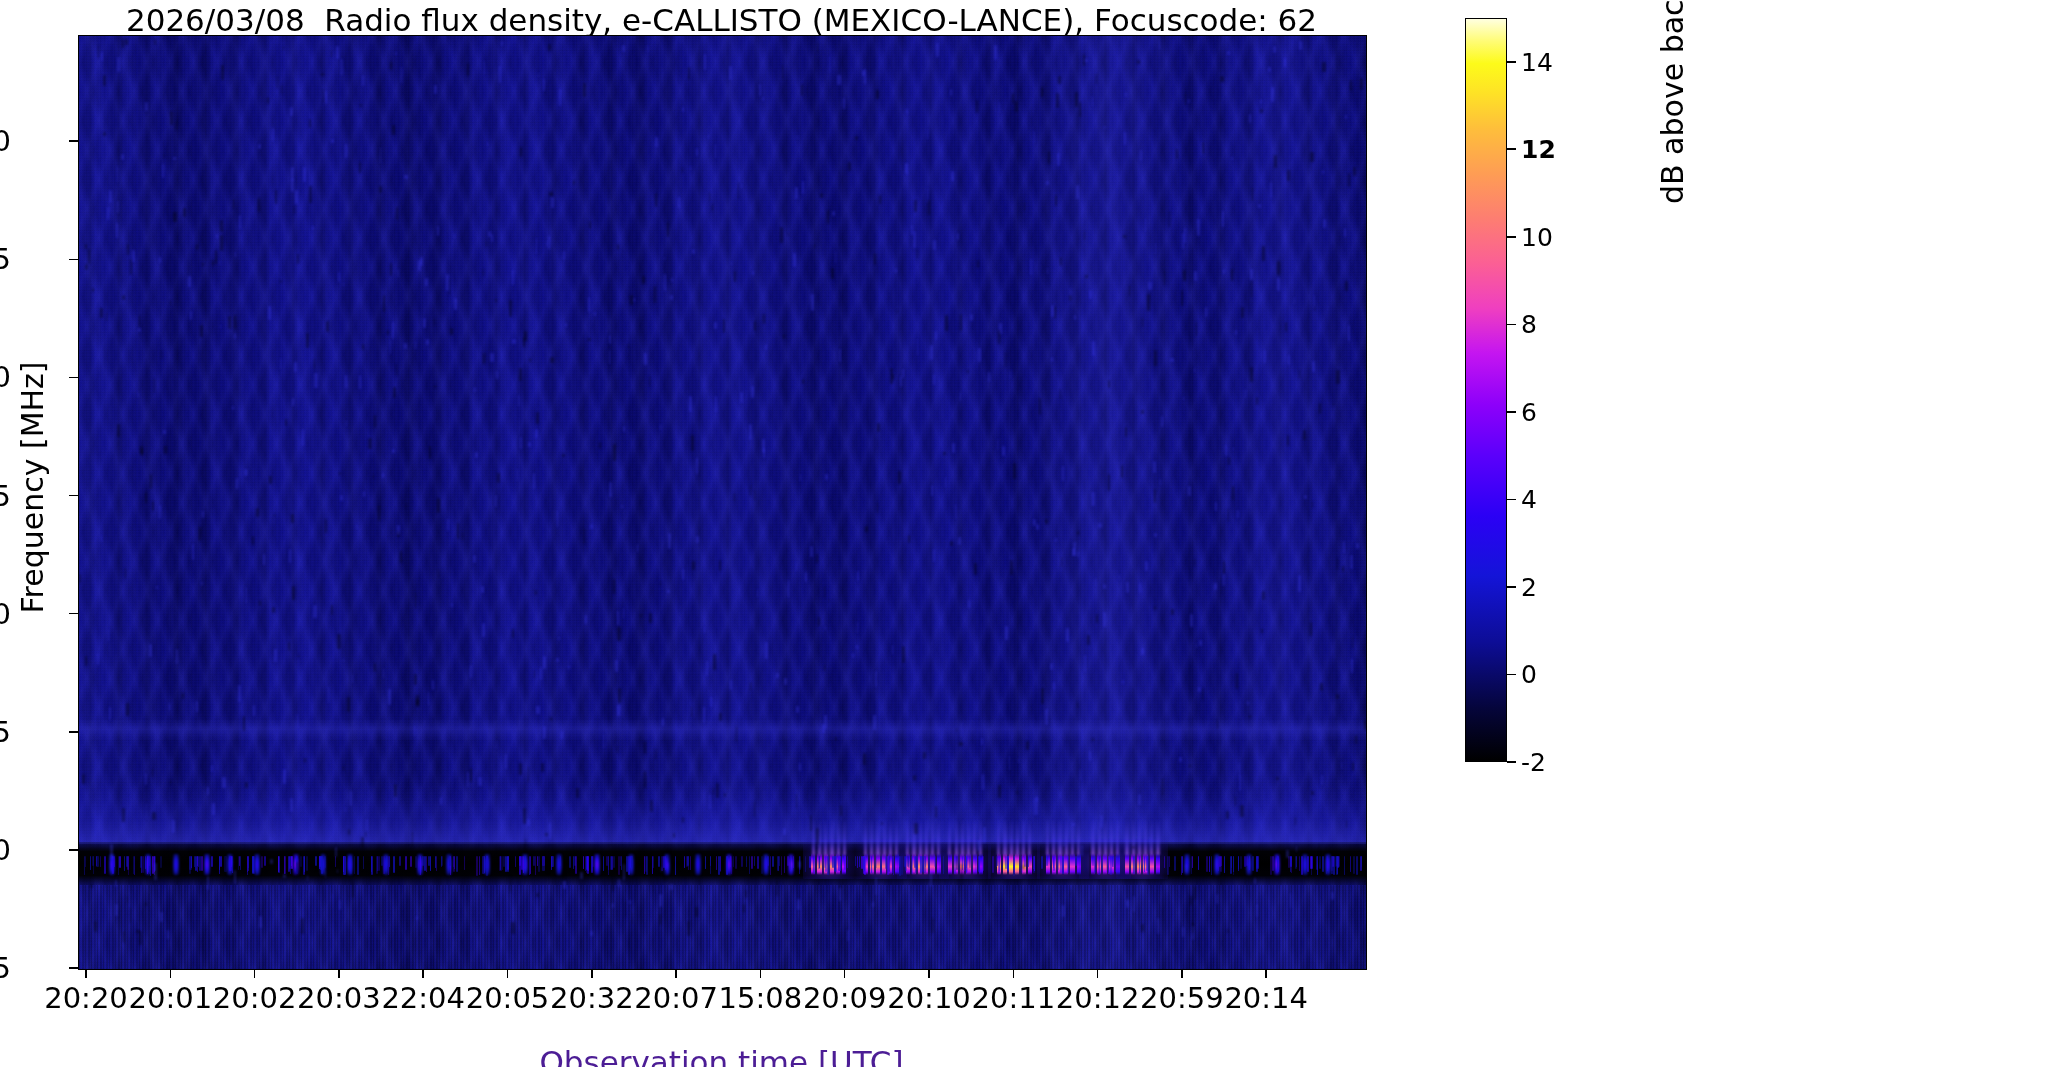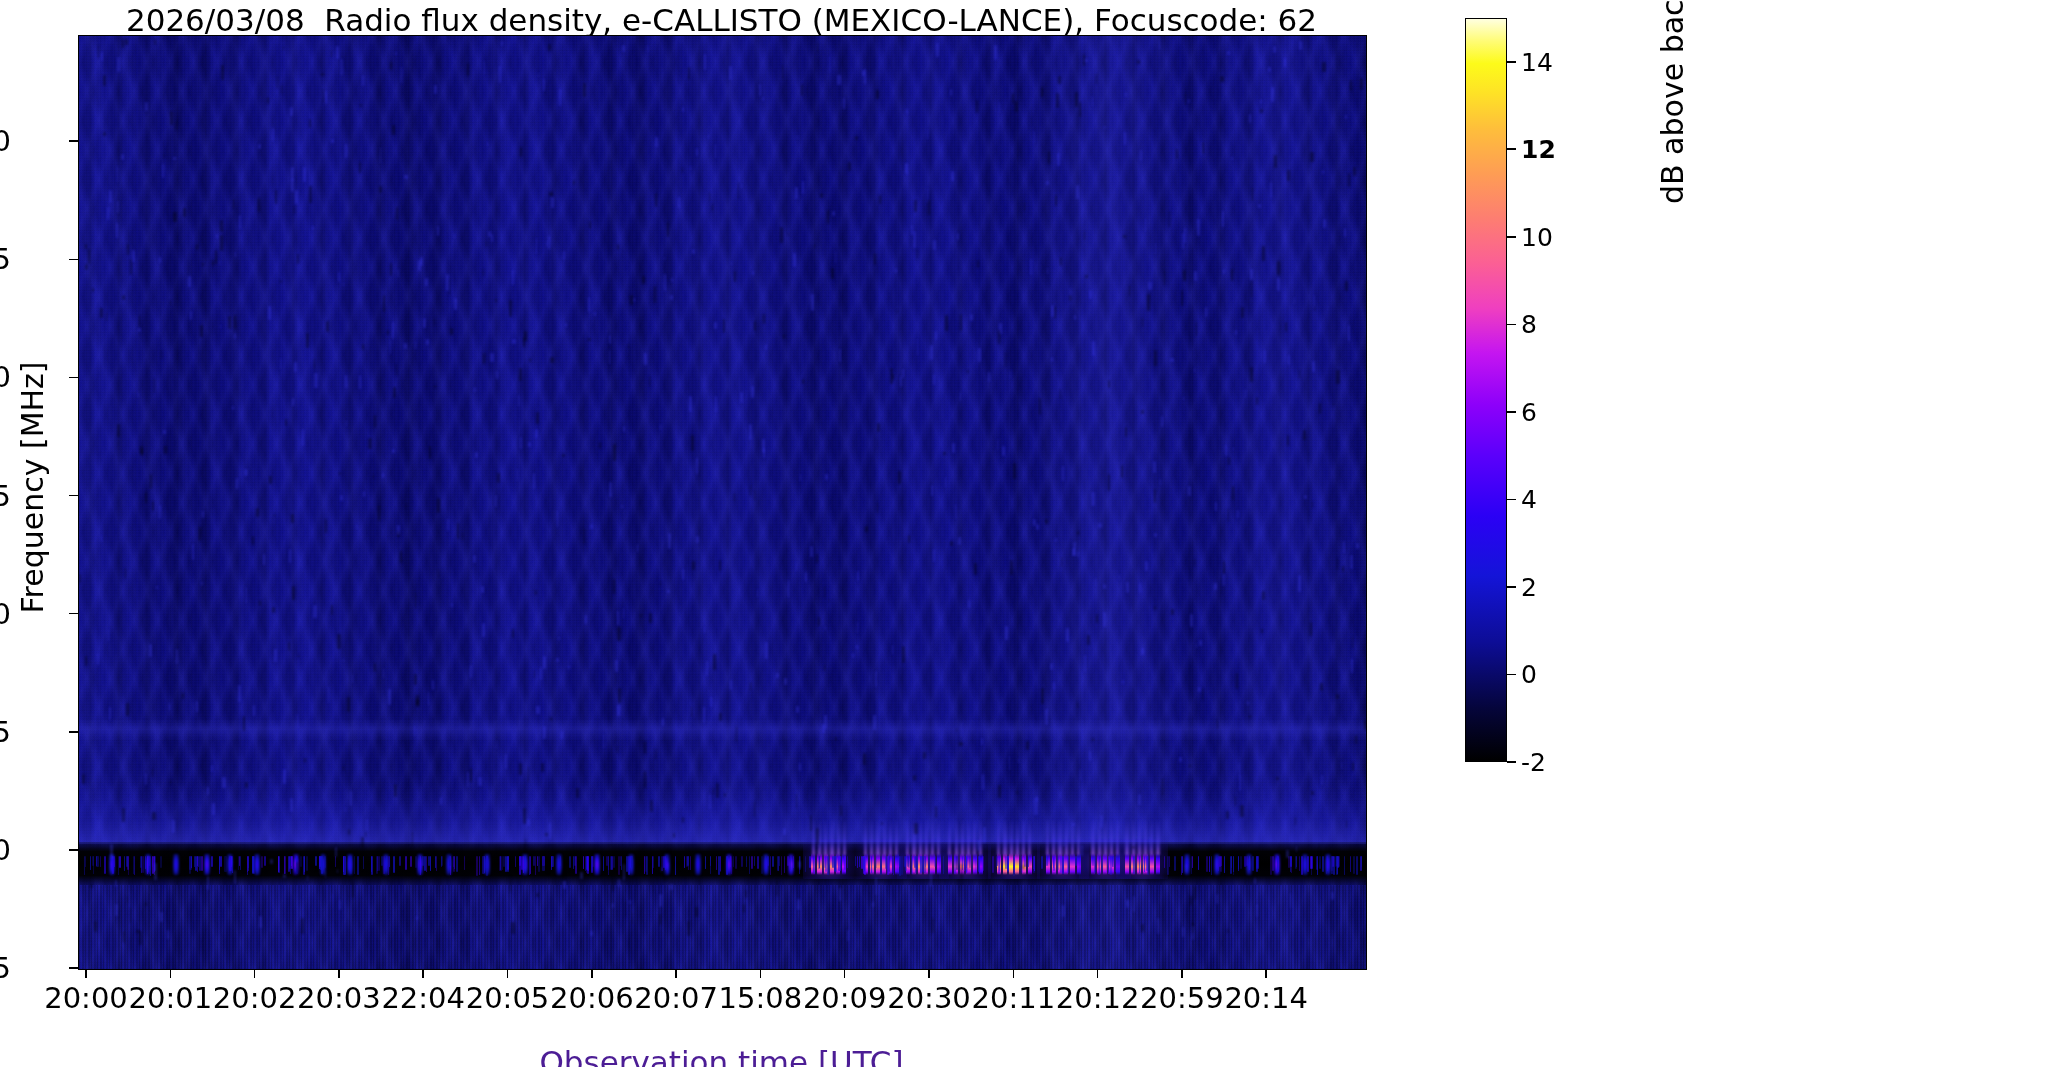--- a/index.html
+++ b/index.html
@@ -1789,41 +1789,41 @@
     <div class="ytick-label" style="top: 613.696px;">60</div>
     <div class="ytick-mark" style="top: 730.997px;"></div>
     <div class="ytick-label" style="top: 731.797px;">55</div>
     <div class="ytick-mark" style="top: 849.099px;"></div>
     <div class="ytick-label" style="top: 849.899px;">50</div>
     <div class="ytick-mark" style="top: 967.2px;"></div>
     <div class="ytick-label" style="top: 968px;">45</div>
   </div>
 <div id="x-ticks">
     <div class="xtick-mark" style="left: 85.2px;"></div>
-    <div class="xtick-label" style="left: 86px;">20:00</div>
+    <div class="xtick-label" style="left: 86px;">20:20</div>
     <div class="xtick-mark" style="left: 169.5px;"></div>
     <div class="xtick-label" style="left: 170.3px;">20:01</div>
     <div class="xtick-mark" style="left: 253.8px;"></div>
     <div class="xtick-label" style="left: 254.6px;">20:02</div>
     <div class="xtick-mark" style="left: 338.1px;"></div>
     <div class="xtick-label" style="left: 338.9px;">20:03</div>
     <div class="xtick-mark" style="left: 422.4px;"></div>
     <div class="xtick-label" style="left: 423.2px;">22:04</div>
     <div class="xtick-mark" style="left: 506.7px;"></div>
     <div class="xtick-label" style="left: 507.5px;">20:05</div>
     <div class="xtick-mark" style="left: 591px;"></div>
-    <div class="xtick-label" style="left: 591.8px;">20:06</div>
+    <div class="xtick-label" style="left: 591.8px;">20:32</div>
     <div class="xtick-mark" style="left: 675.3px;"></div>
     <div class="xtick-label" style="left: 676.1px;">20:07</div>
     <div class="xtick-mark" style="left: 759.6px;"></div>
     <div class="xtick-label" style="left: 760.4px;">15:08</div>
     <div class="xtick-mark" style="left: 843.9px;"></div>
     <div class="xtick-label" style="left: 844.7px;">20:09</div>
     <div class="xtick-mark" style="left: 928.2px;"></div>
-    <div class="xtick-label" style="left: 929px;">20:30</div>
+    <div class="xtick-label" style="left: 929px;">20:10</div>
     <div class="xtick-mark" style="left: 1012.5px;"></div>
     <div class="xtick-label" style="left: 1013.3px;">20:11</div>
     <div class="xtick-mark" style="left: 1096.8px;"></div>
     <div class="xtick-label" style="left: 1097.6px;">20:12</div>
     <div class="xtick-mark" style="left: 1181.1px;"></div>
     <div class="xtick-label" style="left: 1181.9px;">20:59</div>
     <div class="xtick-mark" style="left: 1265.4px;"></div>
     <div class="xtick-label" style="left: 1266.2px;">20:14</div>
   </div>
 

